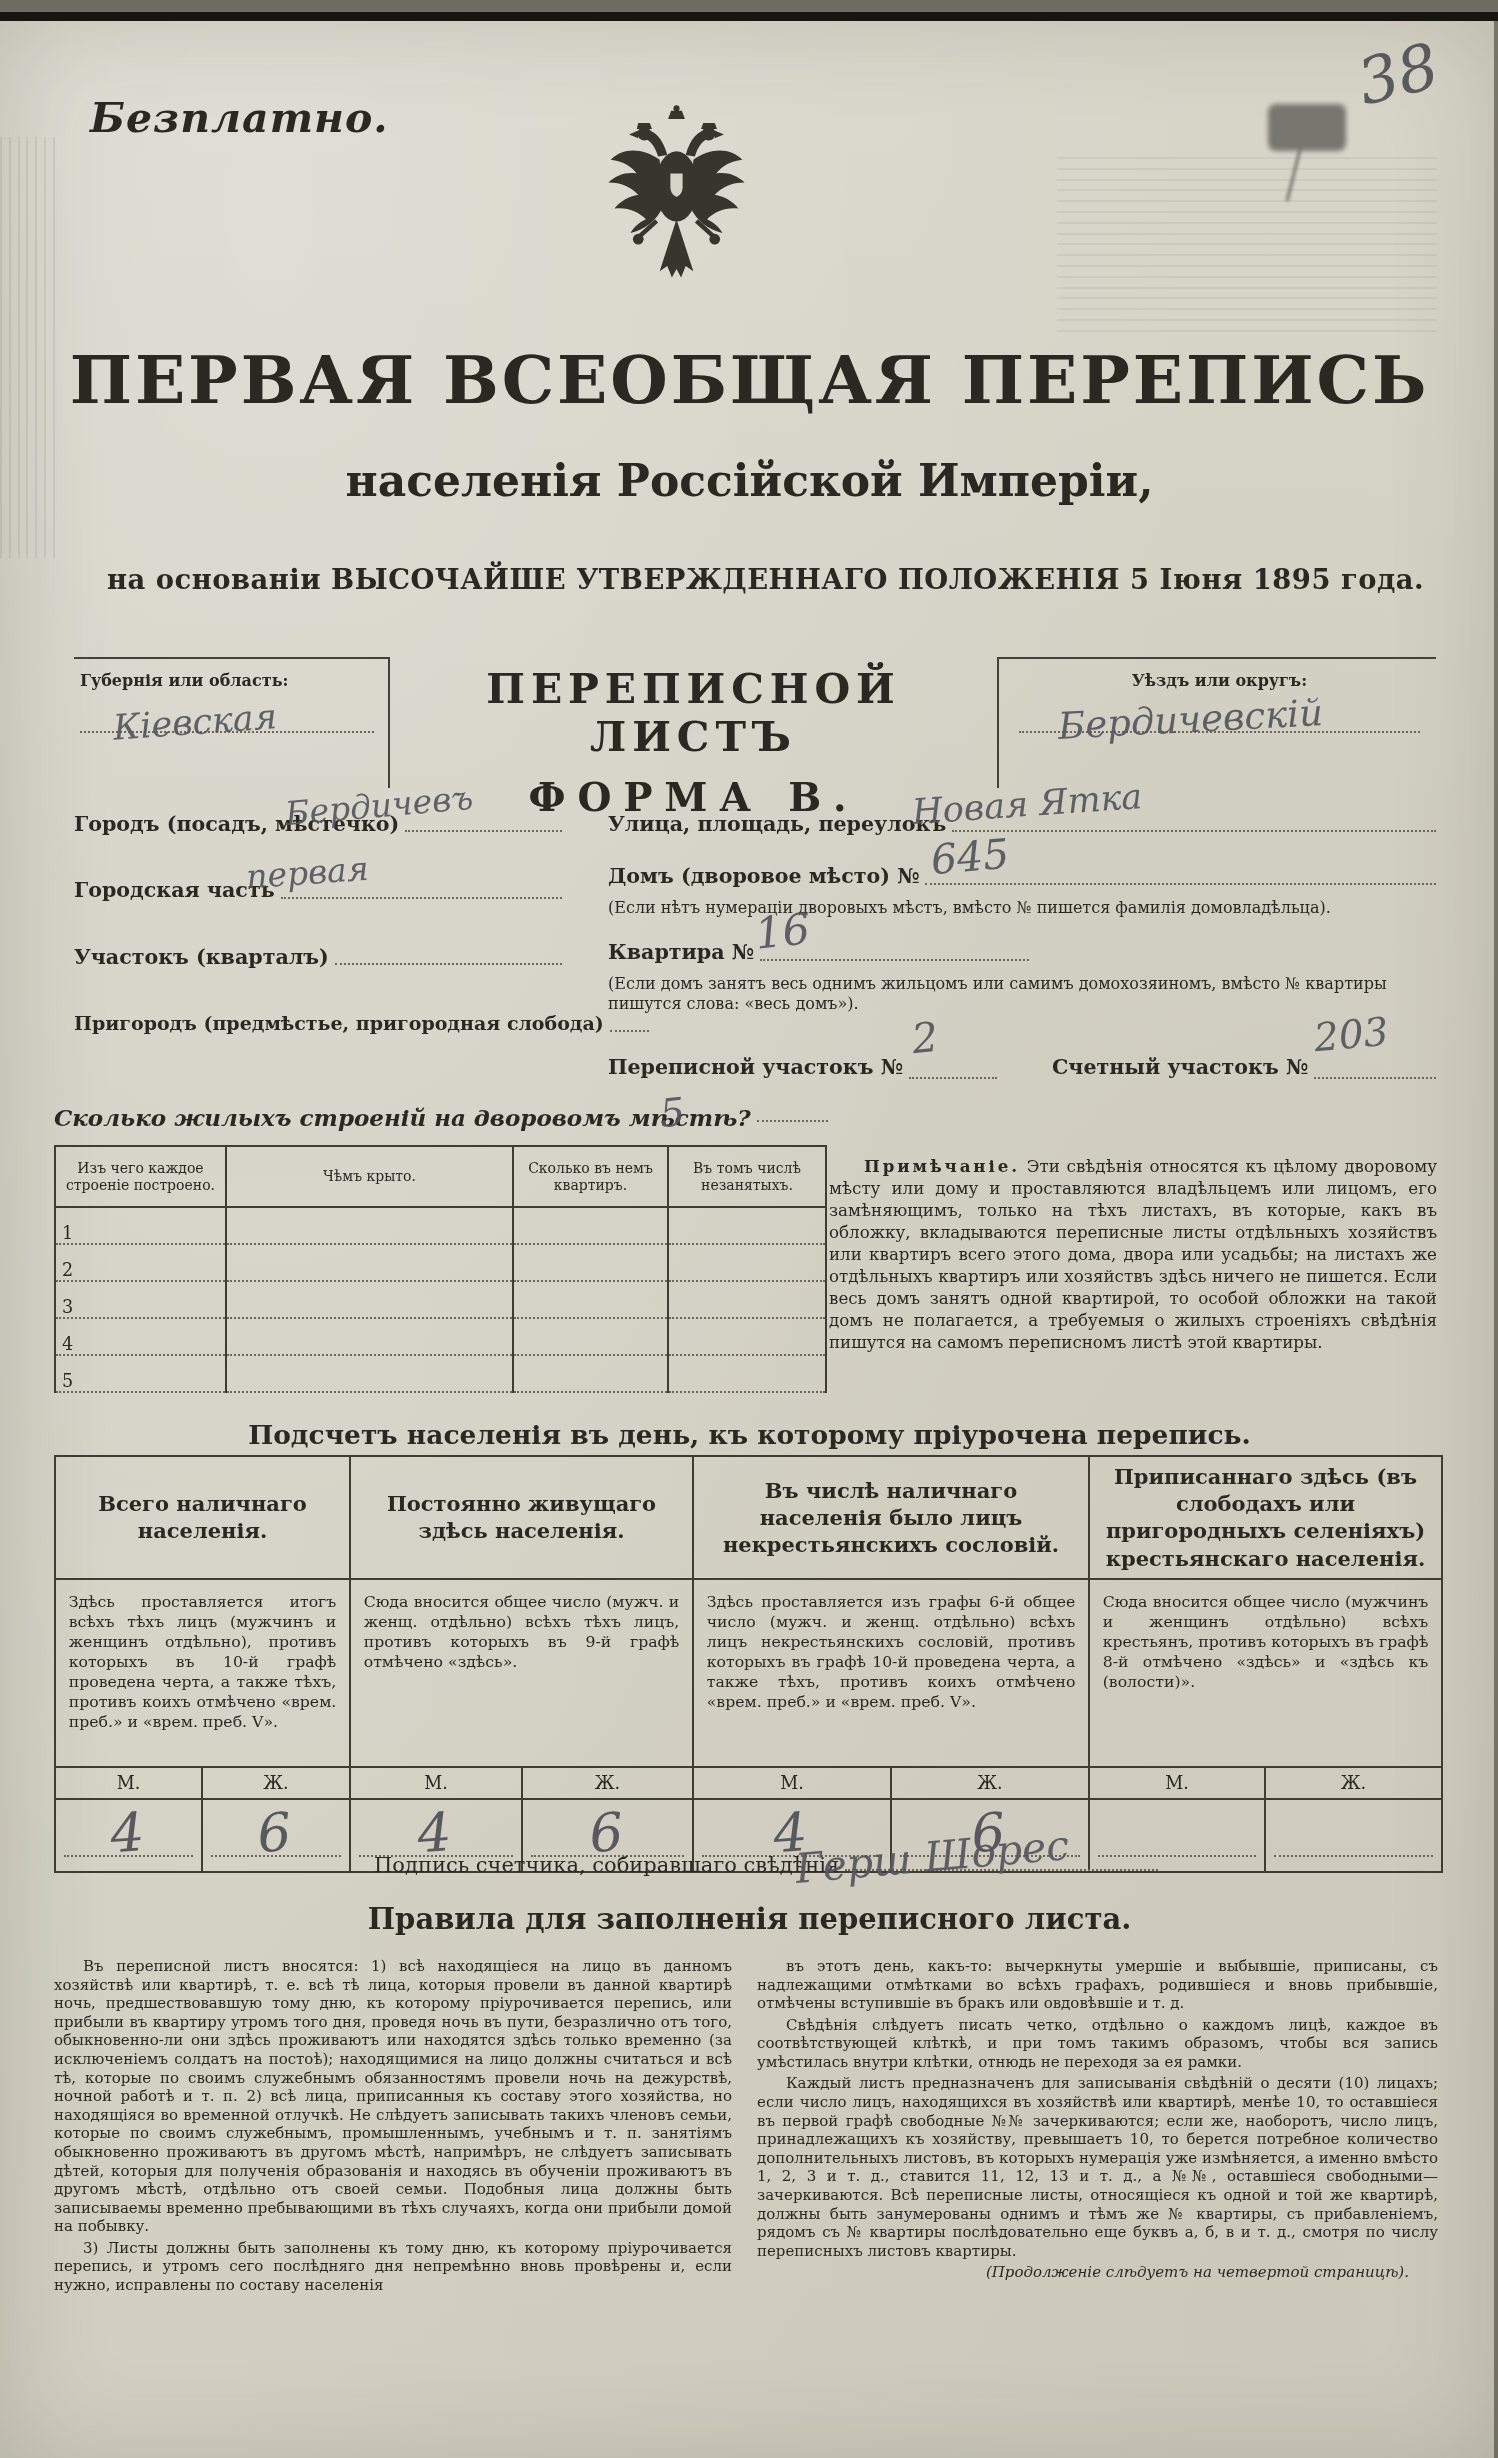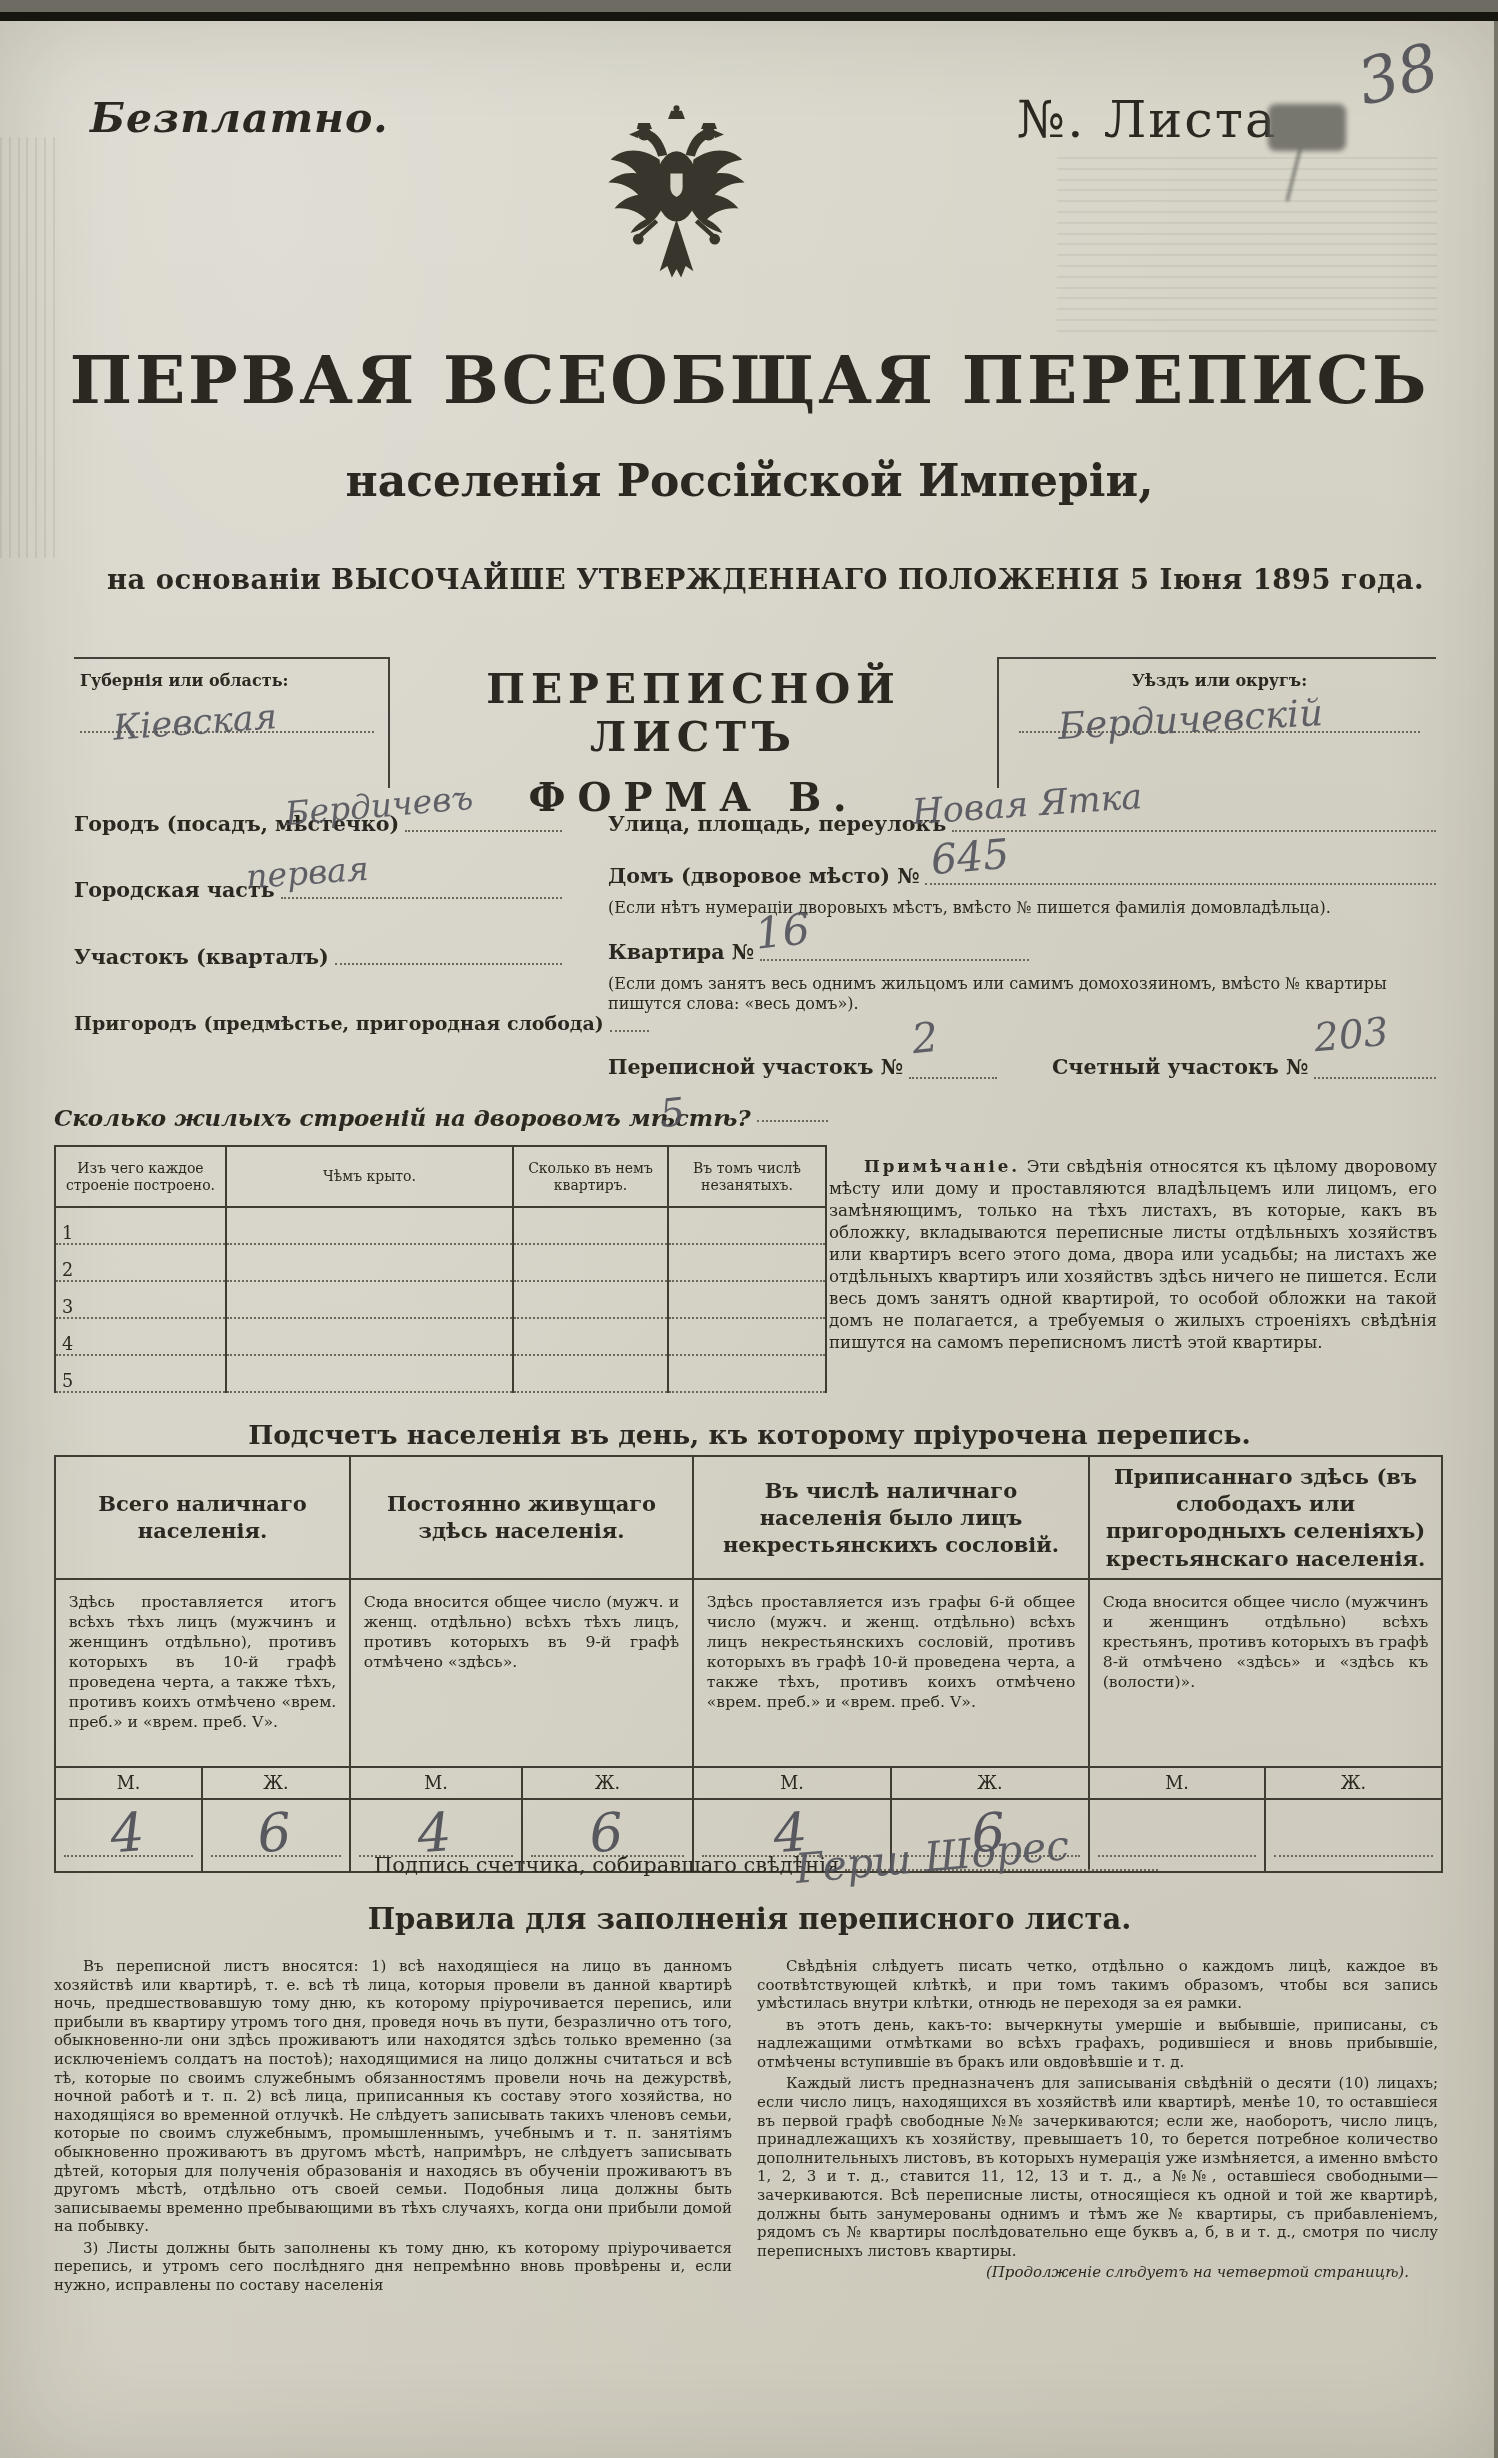--- a/index.html
+++ b/index.html
@@ -111,21 +111,20 @@
 
 <div class="paper">
 
   <div class="abs top-strip"></div>
   <div class="abs edge-right"></div>
   <div class="abs speck"></div>
   <div class="abs bleed bleed-left"></div>
   <div class="abs bleed bleed-topright"></div>
 
   <div class="abs free-label">Безплатно.</div>
-  <div class="abs sheet-no">№. Листа</div>
   <div class="abs smudge"></div>
   <div class="abs smudge-tail"></div>
   <div class="abs hw corner-number">38</div>
 
   <svg class="abs eagle" width="153" height="208" viewBox="0 0 200 260">
     <g fill="#38352c">
       <path d="M93 8 h14 l4 11 h-22 z"></path>
       <circle cx="100" cy="5" r="4"></circle>
       <path d="M50 24 h15 l3 8 h-20 z"></path>
       <path d="M135 24 h15 l3 8 h-21 z"></path>
@@ -353,20 +352,20 @@
     <span class="hw hwov" style="left:421px; top:-19.6px; font-size:41px; transform:rotate(-5deg);">Герш Шорес</span>
   </div>
 
   <div class="abs rules-heading">Правила для заполненія переписного листа.</div>
 
   <div class="abs rules rules-left">
     <p>Въ переписной листъ вносятся: 1) всѣ находящіеся на лицо въ данномъ хозяйствѣ или квартирѣ, т. е. всѣ тѣ лица, которыя провели въ данной квартирѣ ночь, предшествовавшую тому дню, къ которому пріурочивается перепись, или прибыли въ квартиру утромъ того дня, проведя ночь въ пути, безразлично отъ того, обыкновенно-ли они здѣсь проживаютъ или находятся здѣсь только временно (за исключеніемъ солдатъ на постоѣ); находящимися на лицо должны считаться и всѣ тѣ, которые по своимъ служебнымъ обязанностямъ провели ночь на дежурствѣ, ночной работѣ и т. п. 2) всѣ лица, приписанныя къ составу этого хозяйства, но находящіяся во временной отлучкѣ. Не слѣдуетъ записывать такихъ членовъ семьи, которые по своимъ служебнымъ, промышленнымъ, учебнымъ и т. п. занятіямъ обыкновенно проживаютъ въ другомъ мѣстѣ, напримѣръ, не слѣдуетъ записывать дѣтей, которыя для полученія образованія и находясь въ обученіи проживаютъ въ другомъ мѣстѣ, отдѣльно отъ своей семьи. Подобныя лица должны быть записываемы временно пребывающими въ тѣхъ случаяхъ, когда они прибыли домой на побывку.</p>
     <p>3) Листы должны быть заполнены къ тому дню, къ которому пріурочивается перепись, и утромъ сего послѣдняго дня непремѣнно вновь провѣрены и, если нужно, исправлены по составу населенія</p>
   </div>
   <div class="abs rules rules-right">
+    <p>въ этотъ день, какъ-то: вычеркнуты умершіе и выбывшіе, приписаны, съ надлежащими отмѣтками во всѣхъ графахъ, родившіеся и вновь прибывшіе, отмѣчены вступившіе въ бракъ или овдовѣвшіе и т. д.</p>
     <p>Свѣдѣнія слѣдуетъ писать четко, отдѣльно о каждомъ лицѣ, каждое въ соотвѣтствующей клѣткѣ, и при томъ такимъ образомъ, чтобы вся запись умѣстилась внутри клѣтки, отнюдь не переходя за ея рамки.</p>
-    <p>въ этотъ день, какъ-то: вычеркнуты умершіе и выбывшіе, приписаны, съ надлежащими отмѣтками во всѣхъ графахъ, родившіеся и вновь прибывшіе, отмѣчены вступившіе въ бракъ или овдовѣвшіе и т. д.</p>
     <p>Каждый листъ предназначенъ для записыванія свѣдѣній о десяти (10) лицахъ; если число лицъ, находящихся въ хозяйствѣ или квартирѣ, менѣе 10, то оставшіеся въ первой графѣ свободные №№ зачеркиваются; если же, наоборотъ, число лицъ, принадлежащихъ къ хозяйству, превышаетъ 10, то берется потребное количество дополнительныхъ листовъ, въ которыхъ нумерація уже измѣняется, а именно вмѣсто 1, 2, 3 и т. д., ставится 11, 12, 13 и т. д., а №№, оставшіеся свободными—зачеркиваются. Всѣ переписные листы, относящіеся къ одной и той же квартирѣ, должны быть занумерованы однимъ и тѣмъ же № квартиры, съ прибавленіемъ, рядомъ съ № квартиры послѣдовательно еще буквъ а, б, в и т. д., смотря по числу переписныхъ листовъ квартиры.</p>
     <p class="cont">(Продолженіе слѣдуетъ на четвертой страницѣ).</p>
   </div>
 
 </div>
 
 
 </body></html>

